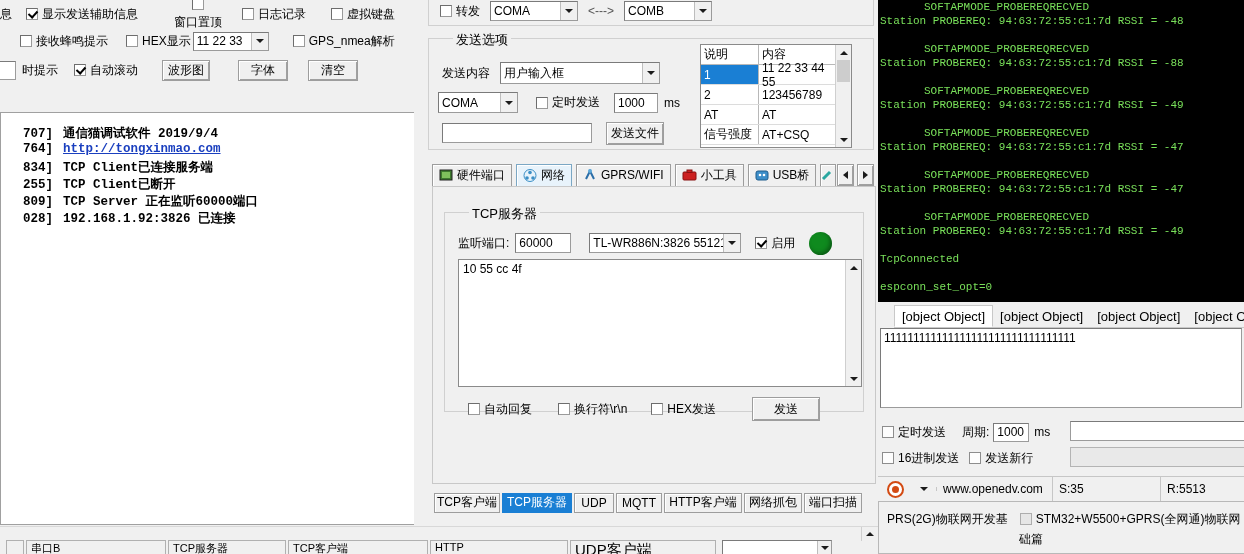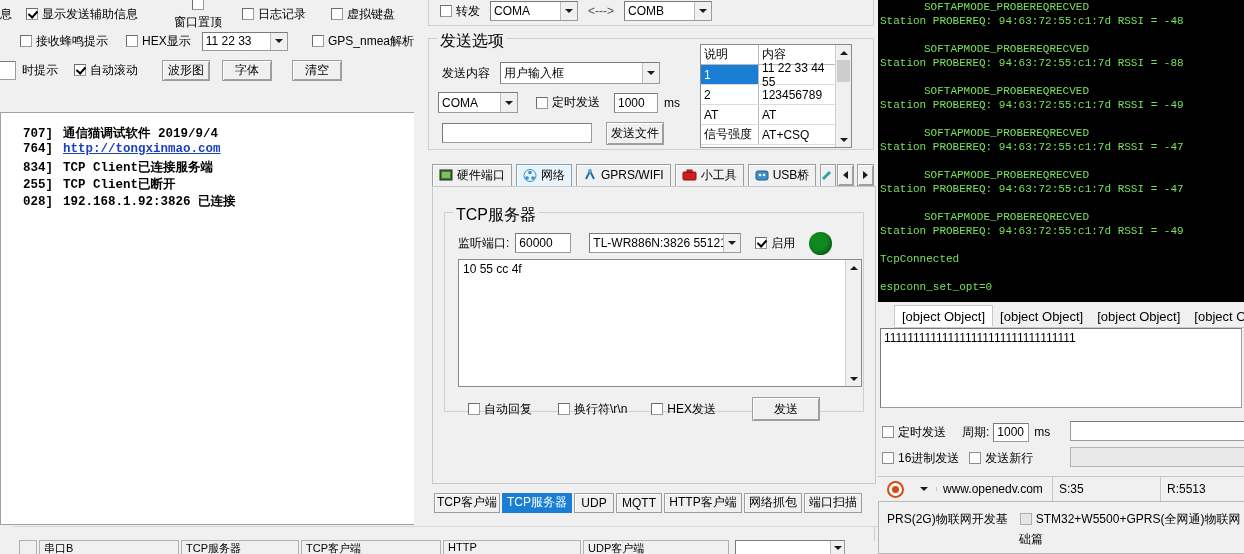--- a/index.html
+++ b/index.html
@@ -49,21 +49,21 @@
     display:flex;align-items:center;justify-content:center;
   }
   .caret-d{width:0;height:0;border-left:4px solid transparent;border-right:4px solid transparent;border-top:4px solid #1b1b1b;}
   .caret-u{width:0;height:0;border-left:4px solid transparent;border-right:4px solid transparent;border-bottom:4px solid #1b1b1b;}
   .caret-l{width:0;height:0;border-top:4px solid transparent;border-bottom:4px solid transparent;border-right:5px solid #1b1b1b;}
   .caret-r{width:0;height:0;border-top:4px solid transparent;border-bottom:4px solid transparent;border-left:5px solid #1b1b1b;}
   .group{
     border:1px solid #d0d0d0;box-sizing:border-box;position:absolute;
   }
   .group > .glabel{
-    position:absolute;top:-8px;left:8px;background:#f0f0f0;padding:0 3px;font-size:16px;
+    position:absolute;top:-8px;left:24px;background:#f0f0f0;padding:0 3px;font-size:13px;
   }
   .sbar{ 
     width:15px;background:#f0f0f0;border-left:1px solid #cfcfcf;
     display:flex;flex-direction:column;align-items:center;justify-content:space-between;
   }
   .sbtn{width:15px;height:15px;display:flex;align-items:center;justify-content:center;background:#f0f0f0;}
   .sthumb{width:13px;background:#cdcdcd;}
   
   #leftpanel{left:0;top:0;width:418px;height:526px;background:#f0f0f0;}
   #logbox{
@@ -139,21 +139,21 @@
 
   <div class="abs" style="left:0;top:31px;width:414px;height:20px;display:flex;align-items:center;">
     <span class="cb" style="margin-left:20px;">
       <span class="box"></span>
       <span>接收蜂鸣提示</span>
     </span>
     <span class="cb" style="margin-left:18px;">
       <span class="box"></span>
       <span>HEX显示</span>
     </span>
-    <span class="combo" style="width:88px;height:19px;margin-left:11px;">
+    <span class="combo" style="width:76px;height:19px;margin-left:2px;">
       <span class="cval">11 22 33</span>
       <span class="arrow">
           <span class="caret-d"></span>
         </span>
     </span>
     <span class="cb" style="margin-left:24px;">
       <span class="box"></span>
       <span>GPS_nmea解析</span>
     </span>
   </div>
@@ -161,41 +161,45 @@
   <div class="abs" style="left:0;top:57px;width:414px;height:26px;display:flex;align-items:center;">
     <span class="txt" style="width:24px;height:19px;margin-left:-8px;">
       <span></span>
     </span>
     <span style="margin-left:6px;">时提示</span>
     <span class="cb" style="margin-left:16px;">
       <span class="box checked"></span>
       <span>自动滚动</span>
     </span>
     <span class="btn" style="width:48px;height:21px;margin-left:24px;">波形图</span>
-    <span class="btn" style="width:50px;height:21px;margin-left:12px;">字体</span>
+    <span class="btn" style="width:50px;height:21px;margin-left:28px;">字体</span>
     <span class="btn" style="width:50px;height:21px;margin-left:20px;">清空</span>
   </div>
 
   <div class="abs" id="logbox">
     <div style="height:12px;"></div>
     <div class="logrow">
       <span class="stamp">707]</span>
       <span class="msg">通信猫调试软件      2019/9/4</span>
     </div>
     <div class="logrow">
       <span class="stamp">764]</span>
       <span class="msg link">http://tongxinmao.com</span>
     </div>
     <div class="logrow">
       <span class="stamp">834]</span>
       <span class="msg">TCP Client已连接服务端</span>
     </div>
     <div class="logrow">
       <span class="stamp">255]</span>
       <span class="msg">TCP Client已断开</span>
+    </div>
+    <div class="logrow">
+      <span class="stamp">809]</span>
+      <span class="msg">TCP Server 正在监听60000端口</span>
     </div>
     <div class="logrow">
       <span class="stamp">028]</span>
       <span class="msg">192.168.1.92:3826   已连接</span>
     </div>
   </div>
 </div>
 
 <div class="abs" id="midpanel">
 
@@ -402,28 +406,28 @@
     <span class="flattab" style="width:66px;">TCP客户端</span>
     <span class="flattab sel" style="width:70px;margin-left:2px;">TCP服务器</span>
     <span class="flattab" style="width:40px;margin-left:2px;">UDP</span>
     <span class="flattab" style="width:46px;margin-left:2px;">MQTT</span>
     <span class="flattab" style="width:78px;margin-left:2px;">HTTP客户端</span>
     <span class="flattab" style="width:58px;margin-left:2px;">网络抓包</span>
     <span class="flattab" style="width:58px;margin-left:2px;">端口扫描</span>
   </div>
 </div>
 
-<div class="abs" style="left:13px;top:526px;width:878px;height:28px;background:#f0f0f0;border-top:1px solid #d8d8d8;">
+<div class="abs" style="left:0;top:526px;width:878px;height:28px;background:#f0f0f0;border-top:1px solid #d8d8d8;">
   <div class="abs" style="left:6px;top:13px;height:15px;display:flex;align-items:center;">
     <span style="width:18px;height:15px;border:1px solid #b0b0b0;border-bottom:0;background:#f0f0f0;box-sizing:border-box;"></span>
     <span style="width:140px;height:15px;border:1px solid #b0b0b0;border-bottom:0;background:#f0f0f0;box-sizing:border-box;padding-left:4px;font-size:11px;overflow:hidden;margin-left:2px;">串口B</span>
     <span style="width:118px;height:15px;border:1px solid #b0b0b0;border-bottom:0;background:#f0f0f0;box-sizing:border-box;padding-left:4px;font-size:11px;overflow:hidden;margin-left:2px;">TCP服务器</span>
     <span style="width:140px;height:15px;border:1px solid #b0b0b0;border-bottom:0;background:#f0f0f0;box-sizing:border-box;padding-left:4px;font-size:11px;overflow:hidden;margin-left:2px;">TCP客户端</span>
     <span style="width:138px;height:15px;border:1px solid #b0b0b0;border-bottom:0;background:#f0f0f0;box-sizing:border-box;padding-left:4px;font-size:11px;overflow:hidden;margin-left:2px;">HTTP</span>
-    <span style="width:146px;height:15px;border:1px solid #b0b0b0;border-bottom:0;background:#f0f0f0;box-sizing:border-box;padding-left:4px;font-size:11px;overflow:hidden;margin-left:2px;">UDP客户端</span>
+    <span style="width:146px;height:15px;border:1px solid #b0b0b0;border-bottom:0;background:#f0f0f0;box-sizing:border-box;padding-left:4px;font-size:15px;overflow:hidden;margin-left:2px;">UDP客户端</span>
     <span class="combo" style="width:110px;height:15px;margin-left:6px;font-size:11px;">
       <span class="cval"></span>
       <span class="arrow" style="flex:0 0 13px;width:13px;">
           <span class="caret-d"></span>
         </span>
     </span>
   </div>
   <div class="abs" style="right:0;top:0;width:16px;height:14px;background:#f0f0f0;border-left:1px solid #cfcfcf;display:flex;align-items:center;justify-content:center;">
       <span class="caret-u"></span>
     </div>

